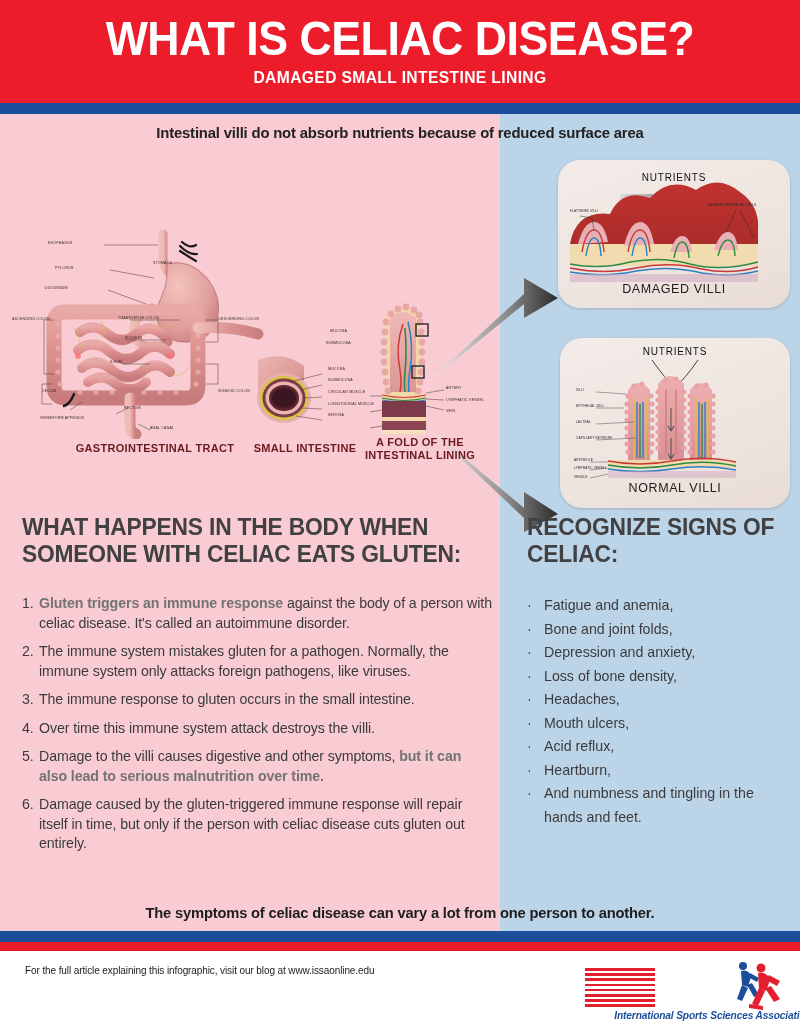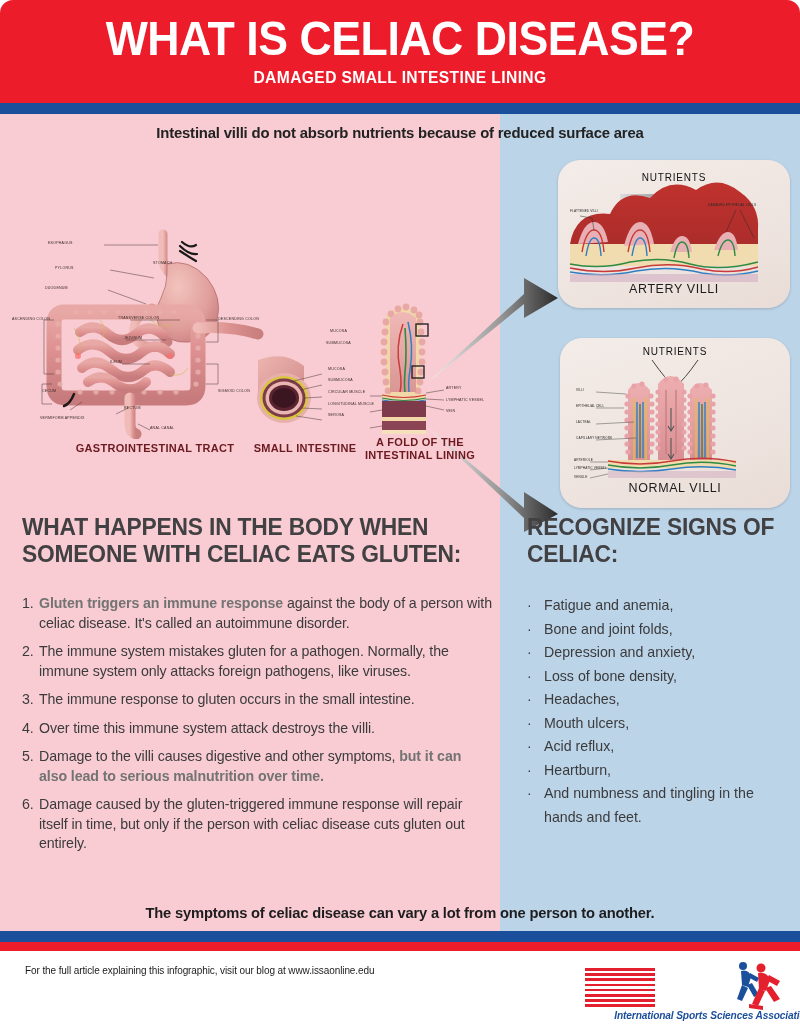--- a/index.html
+++ b/index.html
@@ -1,21 +1,21 @@
 <!DOCTYPE html>
 <html><head>
 <meta charset="utf-8">
 <style>
   html,body{margin:0;padding:0;}
   body{
     width:800px;height:1036px;background:#ffffff;
     font-family:"Liberation Sans","DejaVu Sans",sans-serif;
     overflow:hidden;position:relative;
   }
-  .page{position:relative;width:800px;height:1036px;overflow:hidden;background:#fff;border-radius:13px;}
+  .page{position:relative;width:800px;height:1036px;overflow:hidden;background:#fff;}
 
   
   .header{
     position:absolute;left:0;top:0;width:800px;height:103px;
     background:#ec1c2b;text-align:center;overflow:hidden;
   }
   .header h1{
     margin:0;padding:14px 0 0 0;color:#fff;
     font-size:48px;line-height:50px;font-weight:bold;
     letter-spacing:-0.5px;transform:scaleX(.93);
@@ -413,21 +413,21 @@
 
         <g stroke="#2a2a2a" stroke-width=".5" fill="none">
           <path d="M36 70 L34 58 L22 56"></path>
           <path d="M168 72 L178 50"></path>
             <path d="M196 78 L182 50"></path>
         </g>
       </svg>
       <div class="nutrients-lbl" style="left:0;top:12px;width:232px;">NUTRIENTS</div>
       <div class="vtiny" style="left:12px;top:49px;">FLATTENED VILLI</div>
       <div class="vtiny" style="left:150px;top:43px;">DAMAGED EPITHELIAL CELLS</div>
-      <div class="vbox-title" style="top:122px;">ARTERY VILLI</div>
+      <div class="vbox-title" style="top:122px;">DAMAGED VILLI</div>
     </div>
 
     <div class="vbox" style="left:560px;top:224px;width:230px;height:170px;">
       <svg viewBox="0 0 230 170" style="width:230px;height:170px;">
         <defs>
           <linearGradient id="nvVil" x1="0" y1="0" x2="0" y2="1">
             <stop offset="0%" stop-color="#eeafb1"></stop>
               <stop offset="100%" stop-color="#d88e92"></stop>
           </linearGradient>
         </defs>

